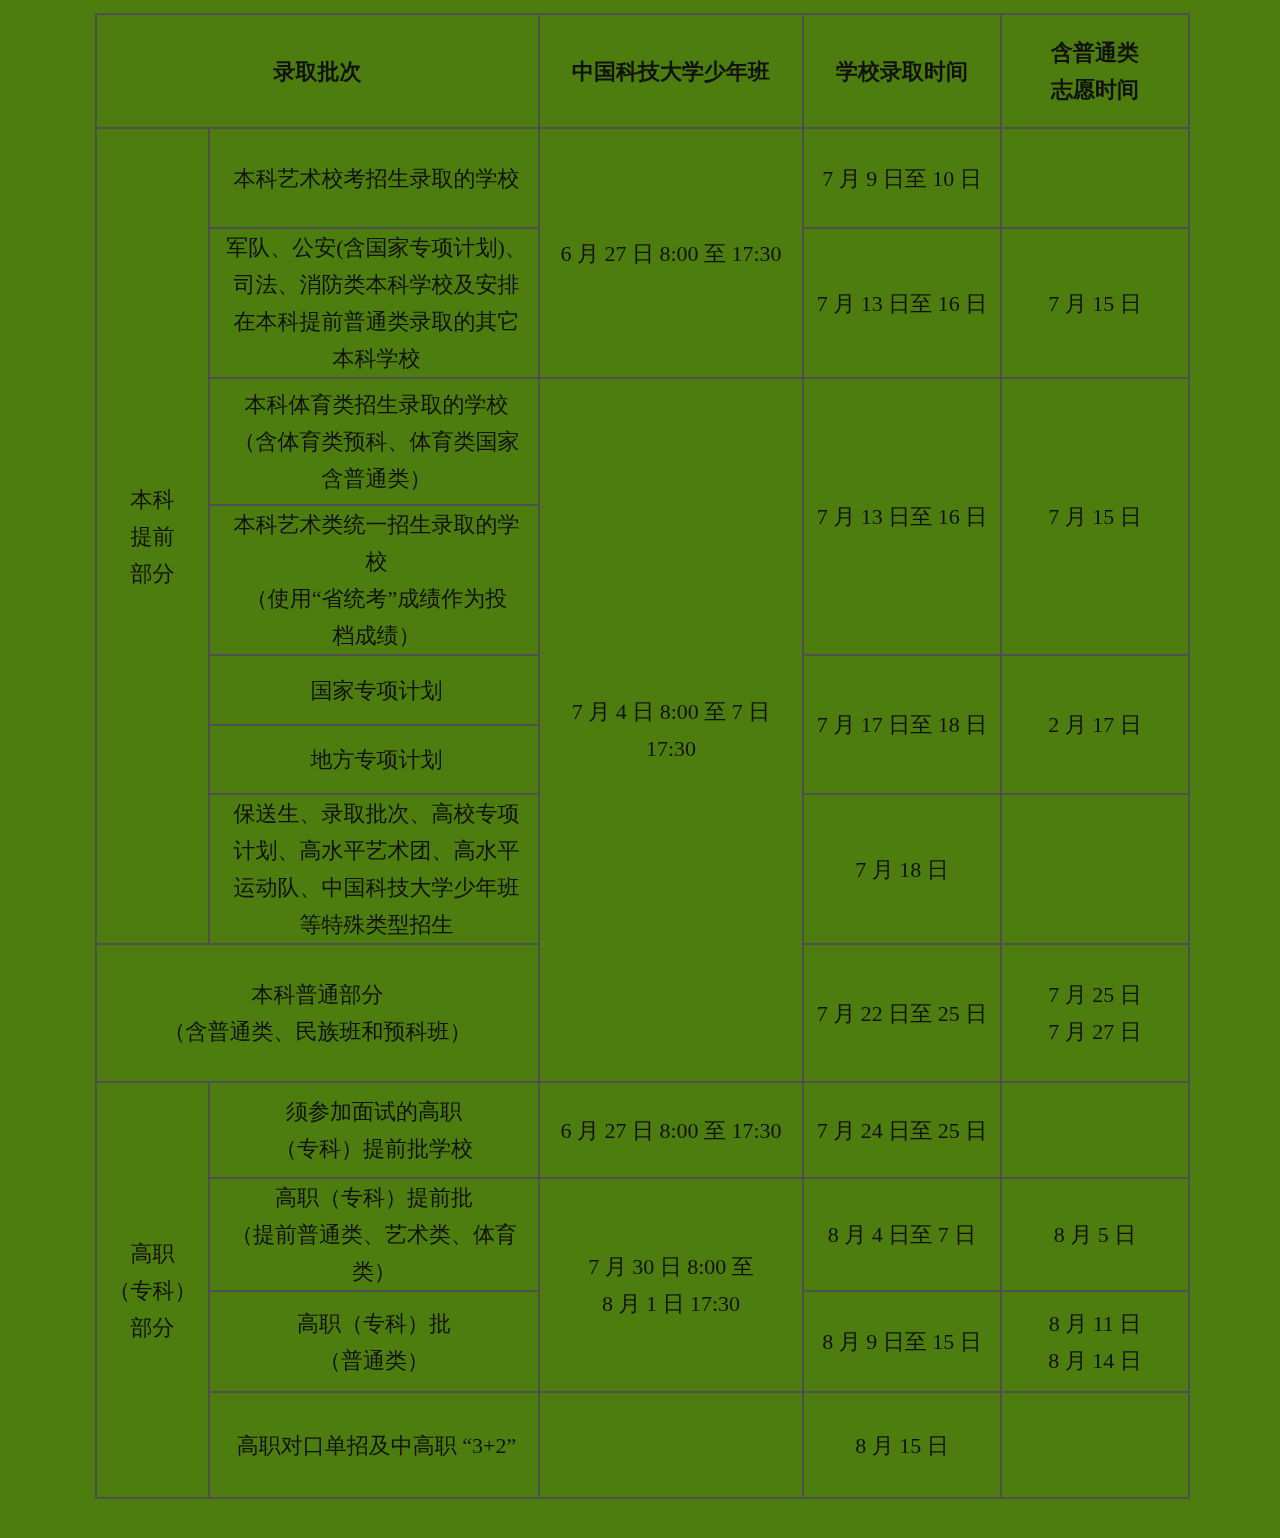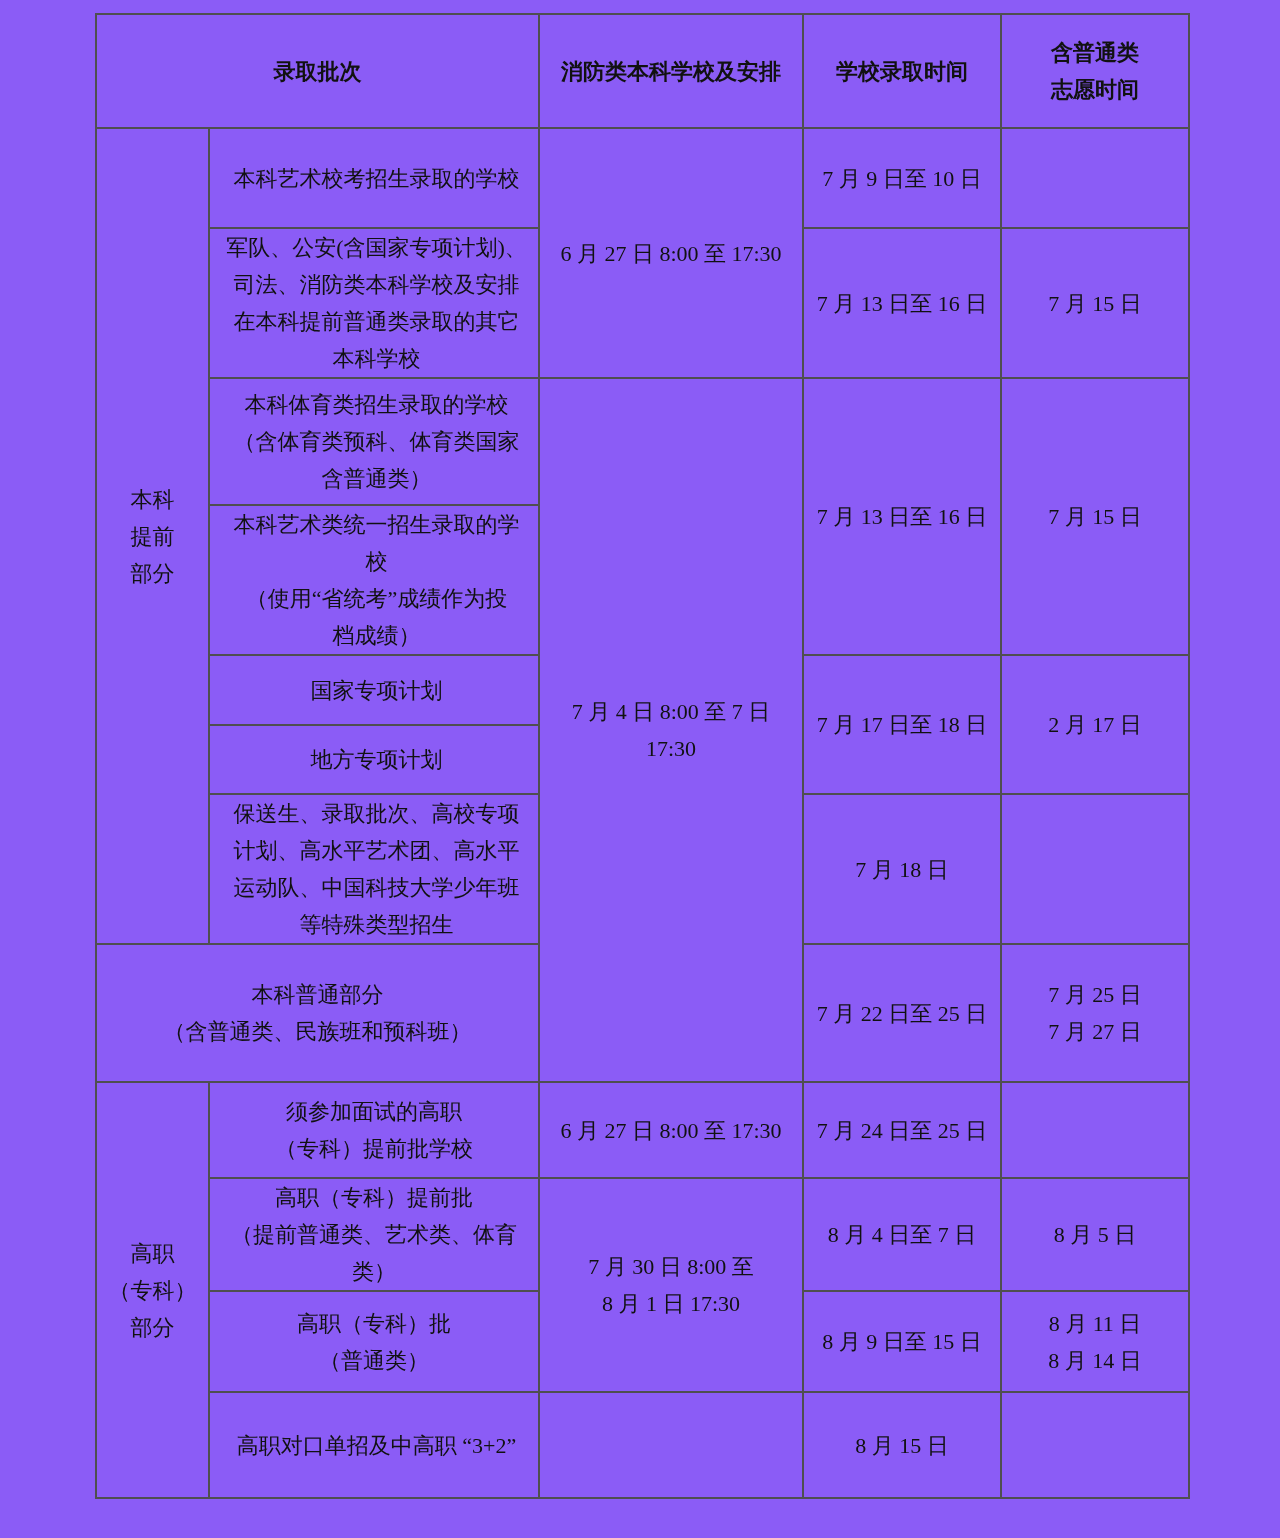--- a/index.html
+++ b/index.html
@@ -1,20 +1,20 @@
 <!DOCTYPE html>
 <html><head>
 <meta charset="utf-8">
 <style>
   html,body { margin:0; padding:0; background:#ffffff; }
   .page {
     position:relative;
     width:1280px;
     height:1538px;
-    background:#8b5cf6;
+    background:#4d7c0f;
     font-family:"Liberation Serif","DejaVu Serif",serif;
     color:#111111;
   }
   table.sched {
     position:absolute;
     left:95px;
     top:13px;
     border-collapse:collapse;
     table-layout:fixed;
   }
@@ -46,21 +46,21 @@
     <colgroup>
       <col style="width:113px">
       <col style="width:330px">
       <col style="width:264px">
       <col style="width:198px">
       <col style="width:188px">
     </colgroup>
     <tbody>
       <tr style="height:114px">
         <th colspan="2">录取批次</th>
-        <th>消防类本科学校及安排</th>
+        <th>中国科技大学少年班</th>
         <th>学校录取时间</th>
         <th>含普通类
 志愿时间</th>
       </tr>
 
       <tr style="height:100px">
         <td rowspan="7">本科
 提前
 部分</td>
         <td class="left">本科艺术校考招生录取的学校</td>

